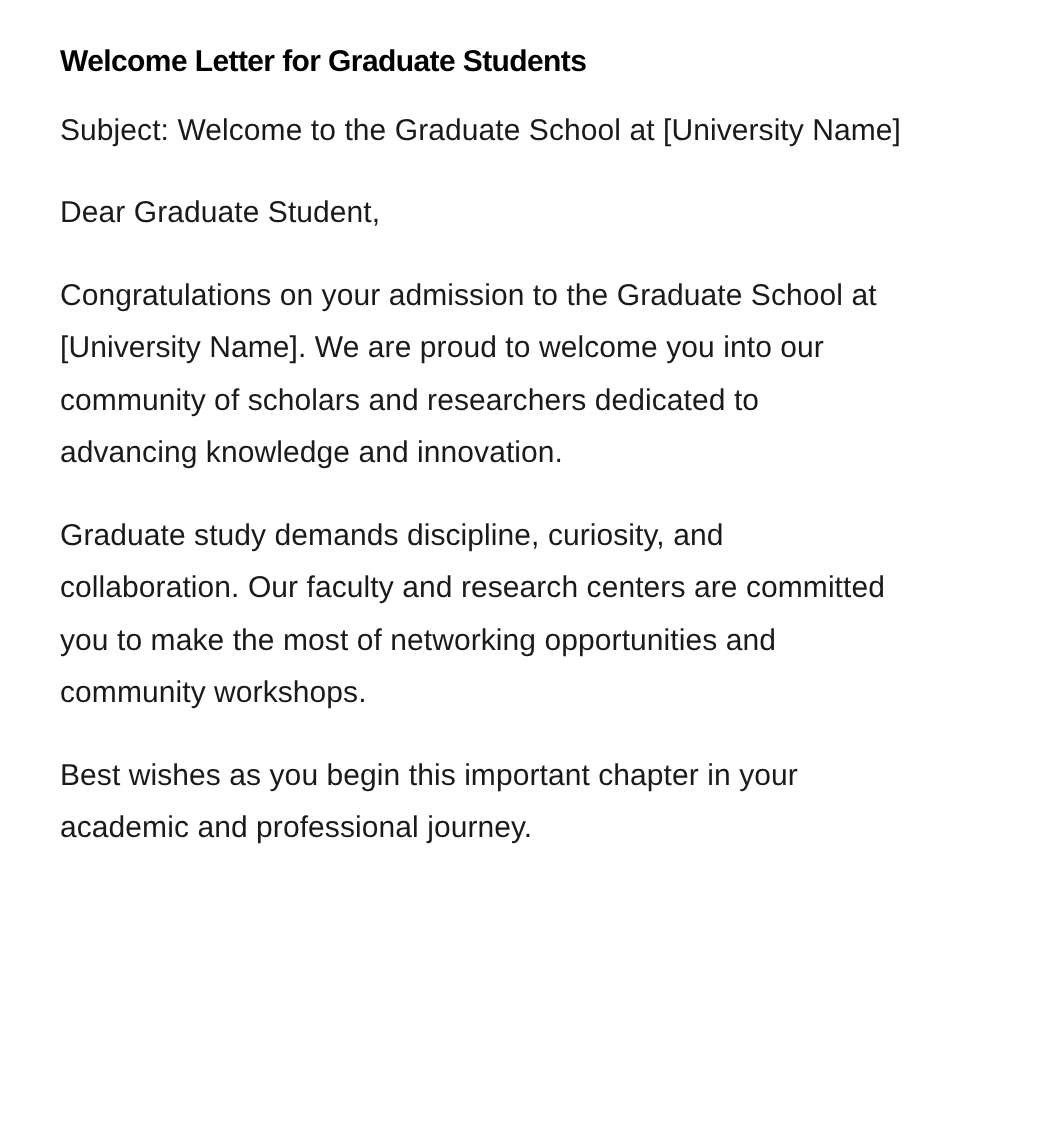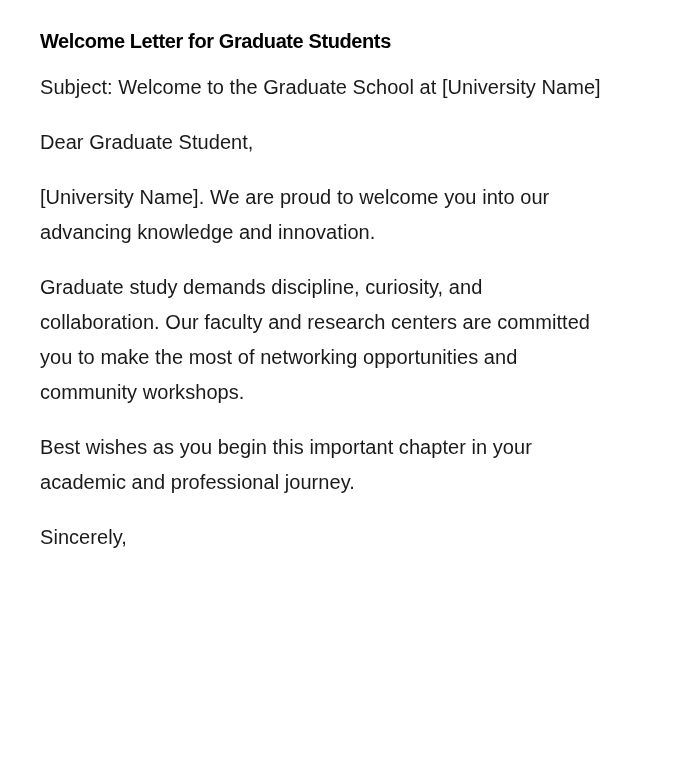--- a/index.html
+++ b/index.html
@@ -48,31 +48,32 @@
 <body>
 
 <div class="doc">
   <h1 class="title">Welcome Letter for Graduate Students</h1>
 
   <p class="para subject">Subject: Welcome to the Graduate School at [University Name]</p>
 
   <p class="para">Dear Graduate Student,</p>
 
   <p class="para">
+    <span class="line">Congratulations on your admission to the Graduate School at</span>
     <span class="line">[University Name]. We are proud to welcome you into our</span>
+    <span class="line">community of scholars and researchers dedicated to</span>
     <span class="line">advancing knowledge and innovation.</span>
   </p>
 
   <p class="para">
     <span class="line">Graduate study demands discipline, curiosity, and</span>
     <span class="line">collaboration. Our faculty and research centers are committed</span>
     <span class="line">you to make the most of networking opportunities and</span>
     <span class="line">community workshops.</span>
   </p>
 
   <p class="para">
     <span class="line">Best wishes as you begin this important chapter in your</span>
     <span class="line">academic and professional journey.</span>
   </p>
 
-  <p class="para">Sincerely,</p>
 
 </div>
 
 </body></html>

